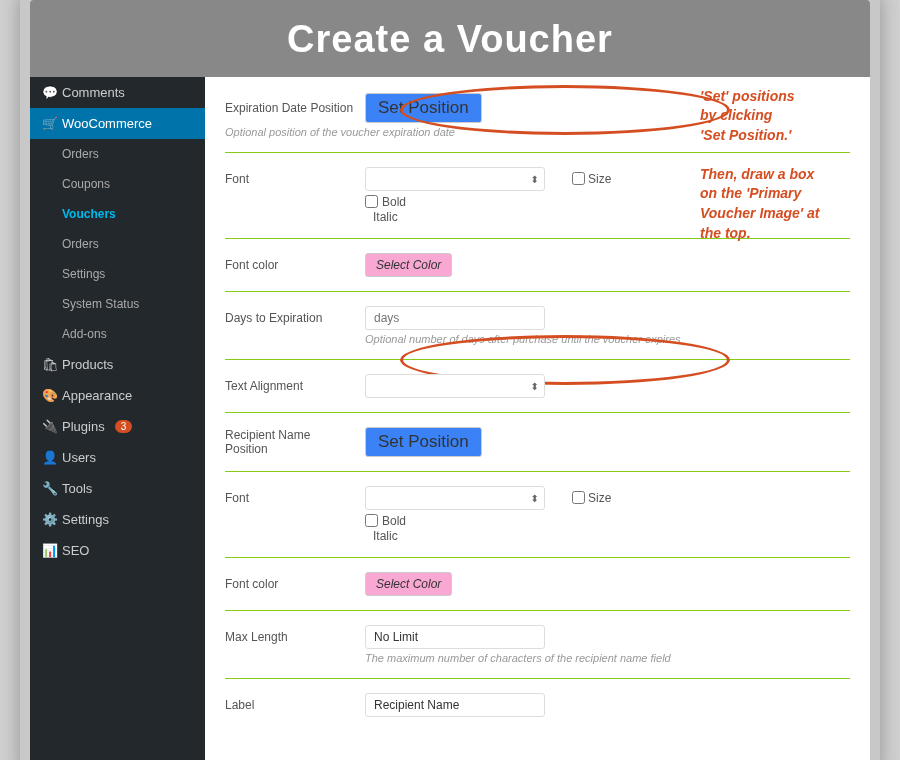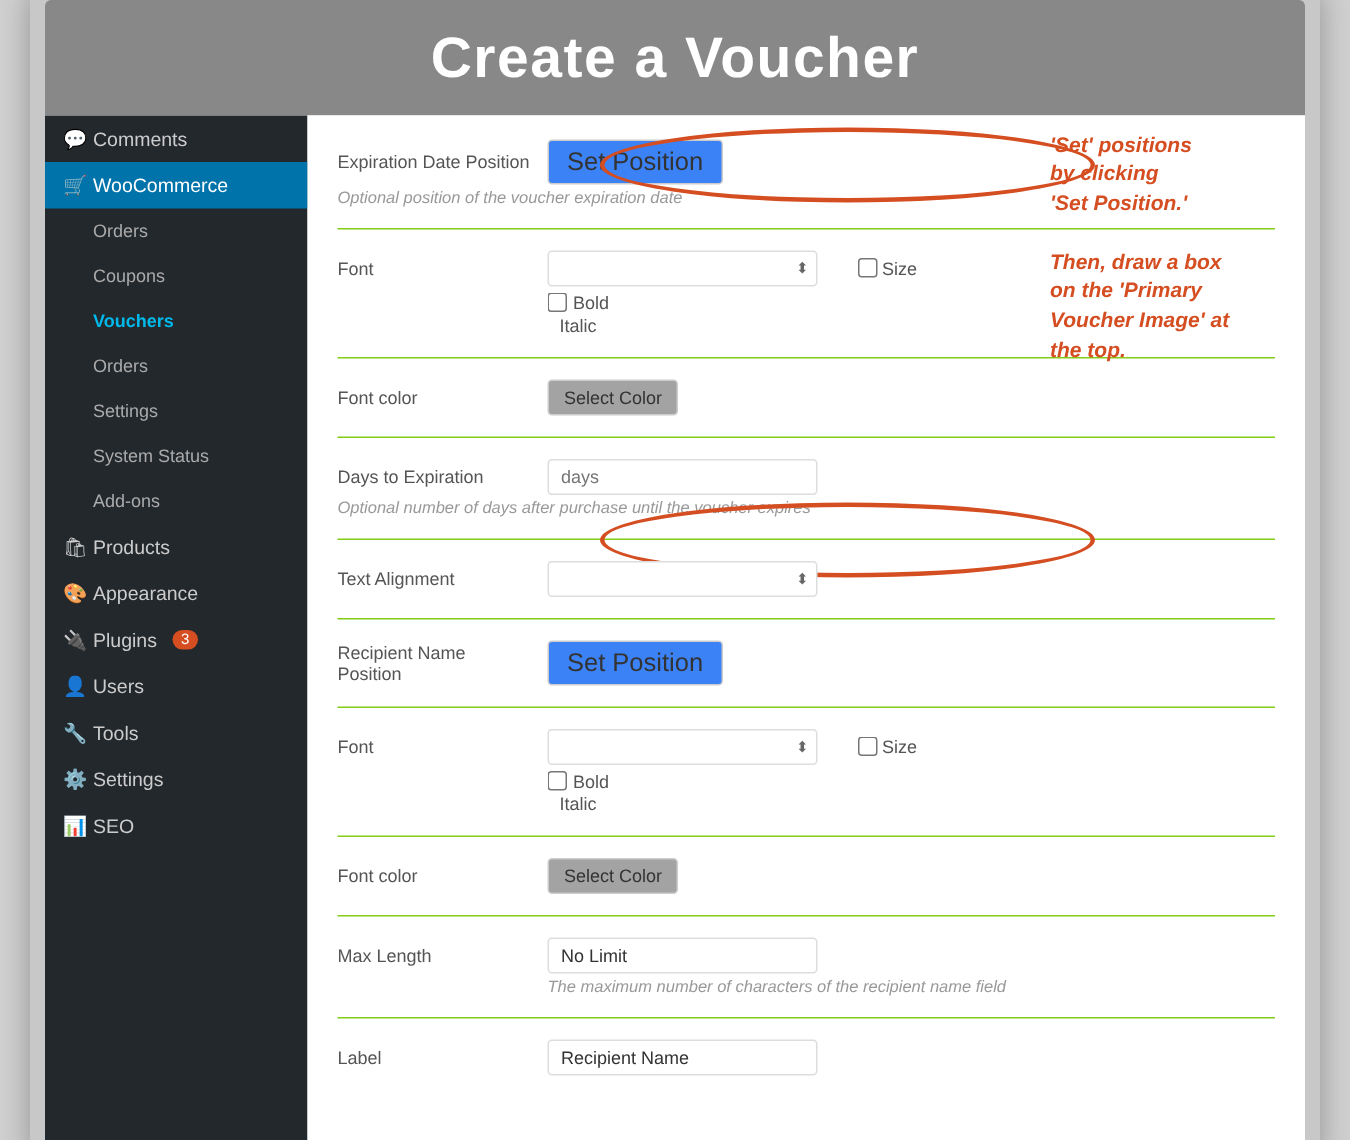--- a/index.html
+++ b/index.html
@@ -165,27 +165,28 @@
       background: #3b82f6;
       border: 1px solid #ccc;
       border-radius: 3px;
       padding: 4px 12px;
       font-size: 17px;
       cursor: pointer;
       color: #333;
     }
 
     .btn-select-color {
-      background: #a3a3a3;
+      background: #f9a8d4;
       border: 1px solid #ccc;
       border-radius: 3px;
       padding: 4px 10px;
       font-size: 12px;
       cursor: pointer;
       color: #333;
+      font-style: italic;
     }
 
     .text-input {
       border: 1px solid #ddd;
       border-radius: 3px;
       padding: 4px 8px;
       font-size: 12px;
       width: 180px;
       color: #333;
     }
@@ -395,21 +396,21 @@
           </div>
         </div>
 
         <div class="form-row">
           <div class="two-col">
             <div class="field-label">Days to Expiration</div>
             <div class="two-col-content">
               <input type="text" class="text-input" placeholder="days" style="">
             </div>
           </div>
-          <div class="field-help" style="">Optional number of days after purchase until the voucher expires</div>
+          <div class="field-help" style="margin-left:140px;">Optional number of days after purchase until the voucher expires</div>
         </div>
 
         <div class="form-row">
           <div class="two-col">
             <div class="field-label">Text Alignment</div>
             <div class="two-col-content">
               <div class="select-wrapper">
                 <select class="select-input">
                   <option></option>
                 </select>

